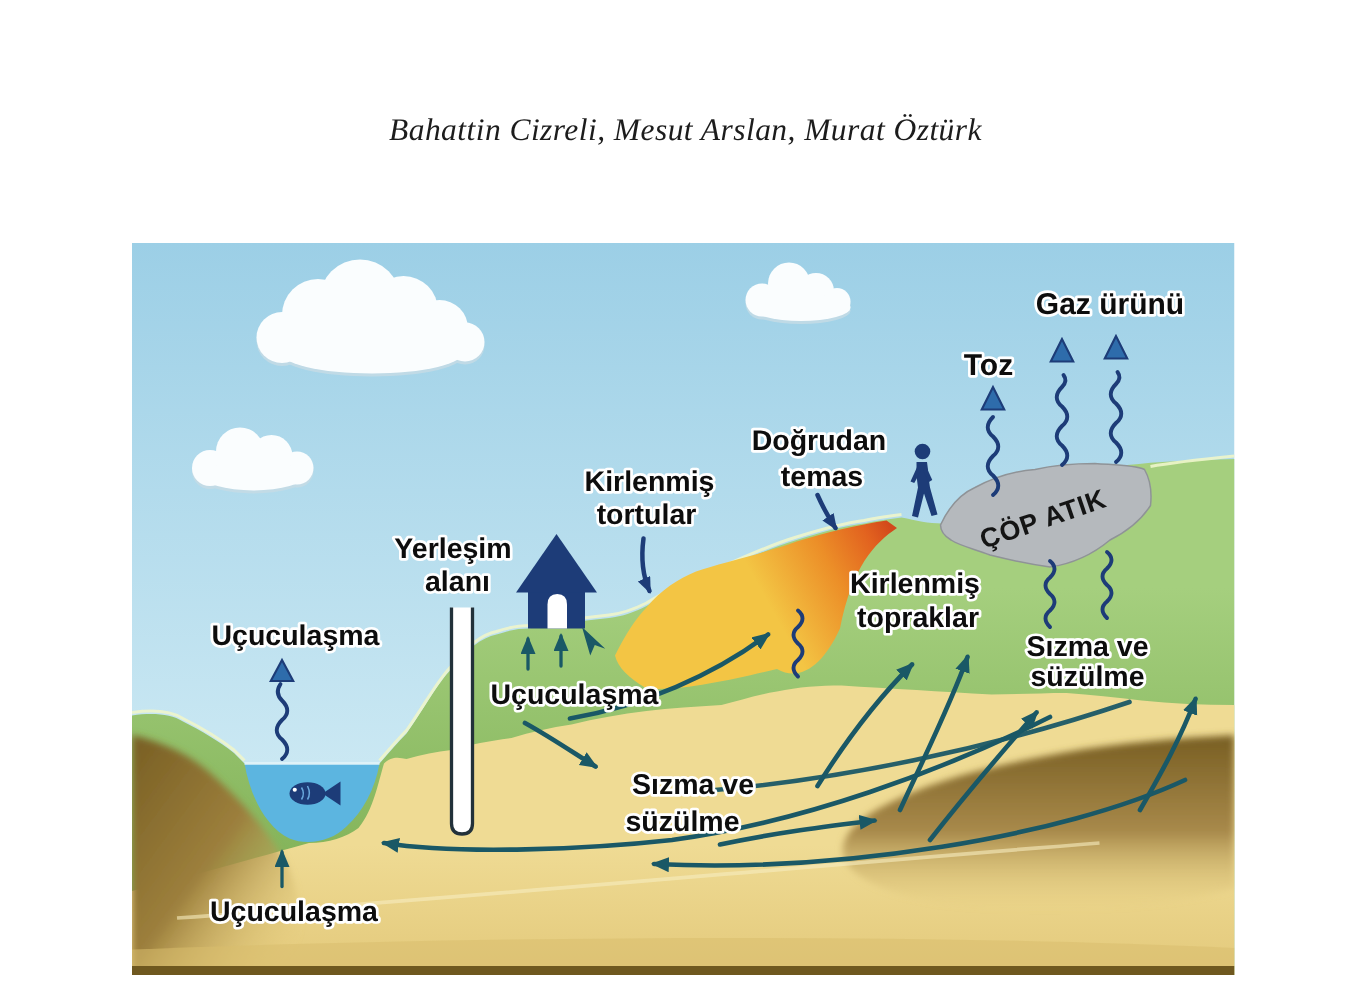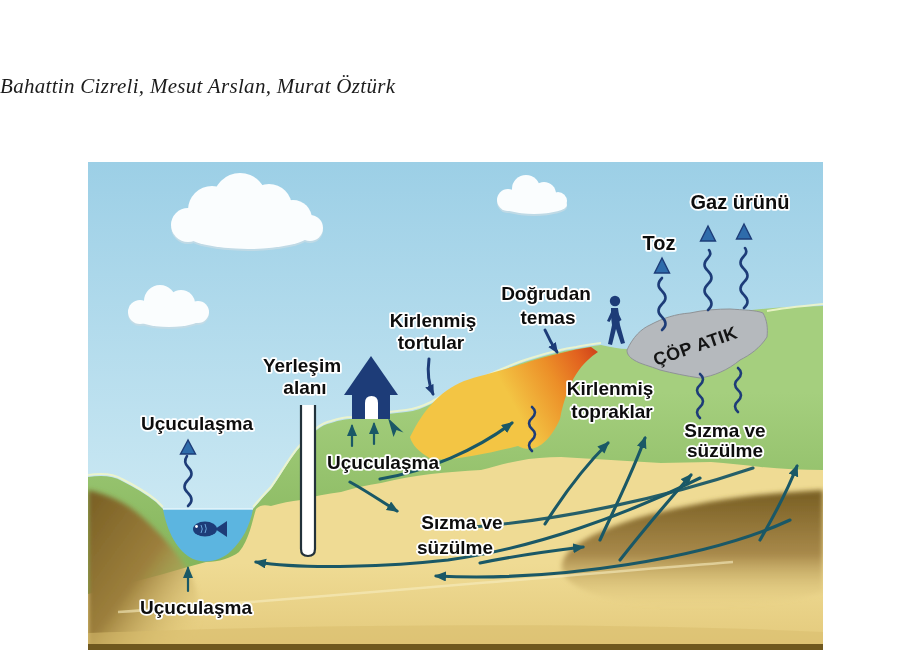--- a/index.html
+++ b/index.html
@@ -1,18 +1,18 @@
 <!DOCTYPE html>
 <html><head>
 <meta charset="utf-8">
 <style>
   html,body{margin:0;padding:0;background:#fff;}
   .page{position:relative;width:914px;height:658px;background:#ffffff;overflow:hidden;
         font-family:"Liberation Sans","DejaVu Sans",sans-serif;}
-  .attribution{position:absolute;top:74px;left:0;right:0;
+  .attribution{position:absolute;top:74px;left:0;right:0;text-align:center;
         font-family:"Liberation Serif","DejaVu Serif",serif;font-style:italic;
         font-size:21px;color:#1c1c1c;letter-spacing:.3px;}
   .diagram{position:absolute;left:88px;top:162px;width:735px;height:488px;}
   svg{display:block;}
   .lbl{paint-order:stroke;stroke:#ffffff;stroke-width:3.6px;stroke-linejoin:round;
        fill:#0d0d0d;font-weight:bold;font-size:19px;text-anchor:middle;
        font-family:"Liberation Sans","DejaVu Sans",sans-serif;}
   .lbl-lg{font-size:20px;}
   .lbl-rock{font-weight:bold;font-size:18px;fill:#141414;text-anchor:middle;
        letter-spacing:.5px;font-family:"Liberation Sans","DejaVu Sans",sans-serif;}

